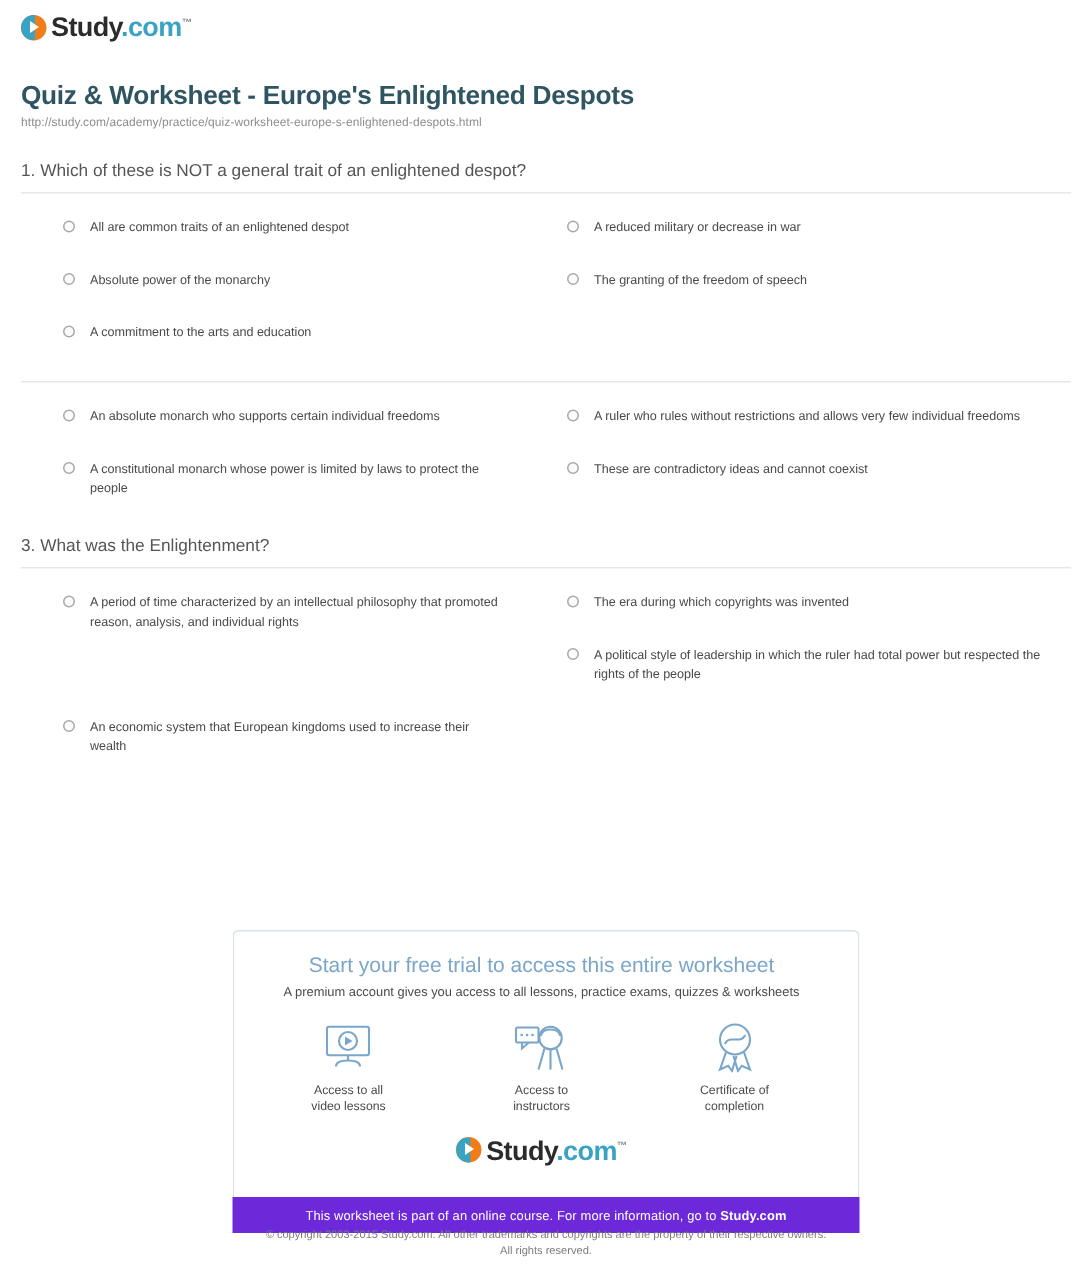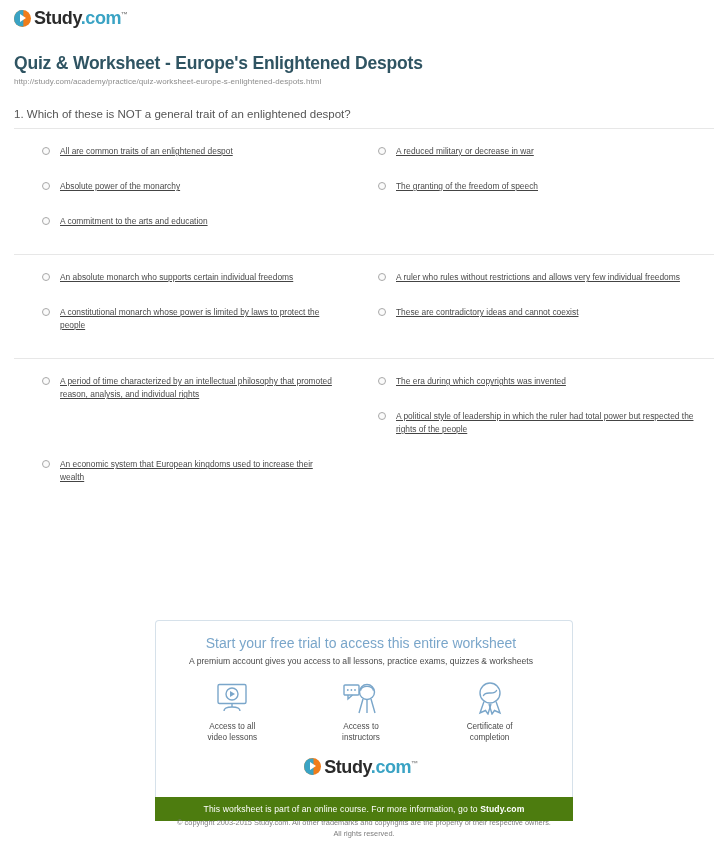--- a/index.html
+++ b/index.html
@@ -110,21 +110,20 @@
     grid-template-columns: 320px 1fr;
     column-gap: 16px;
   }
   .opt-col { display: block; }
   .option {
     display: flex;
     align-items: flex-start;
     gap: 10px;
     padding-left: 28px;
     margin-bottom: 22px;
-    text-decoration: underline;
   }
   .option.spacer-only { visibility: hidden; }
   .radio {
     width: 8px;
     height: 8px;
     border-radius: 50%;
     border: 1px solid #a9a9a9;
     background: #fbfbfb;
     flex: none;
     margin-top: 2px;
@@ -182,21 +181,21 @@
     font-size: 8.2px;
     line-height: 1.4;
     color: #4a4a4a;
   }
   .promo-logo-row {
     text-align: center;
     padding: 14px 0 10px 0;
   }
   .promo-logo-row .brand-logo { justify-content: center; }
   .promo-ribbon {
-    background: #4d7c0f;
+    background: #6d28d9;
     color: #ffffff;
     font-size: 8.6px;
     text-align: center;
     padding: 7px 12px;
     letter-spacing: 0.1px;
   }
   .promo-ribbon b { font-weight: bold; }
 
   
   .copyright {
@@ -279,20 +278,21 @@
         </div>
         <div class="option">
           <span class="radio"></span>
           <span class="option-label">These are contradictory ideas and cannot coexist</span>
         </div>
       </div>
     </div>
   </div>
 
   <div class="question-block">
+    <p class="question-text">3. What was the Enlightenment?</p>
     <hr class="question-rule">
     <div class="options-grid">
       <div class="opt-col">
         <div class="option">
           <span class="radio"></span>
           <span class="option-label">A period of time characterized by an intellectual philosophy that promoted reason, analysis, and individual rights</span>
         </div>
         <div class="option spacer-only">
           <span class="radio"></span>
           <span class="option-label">&nbsp;</span>

